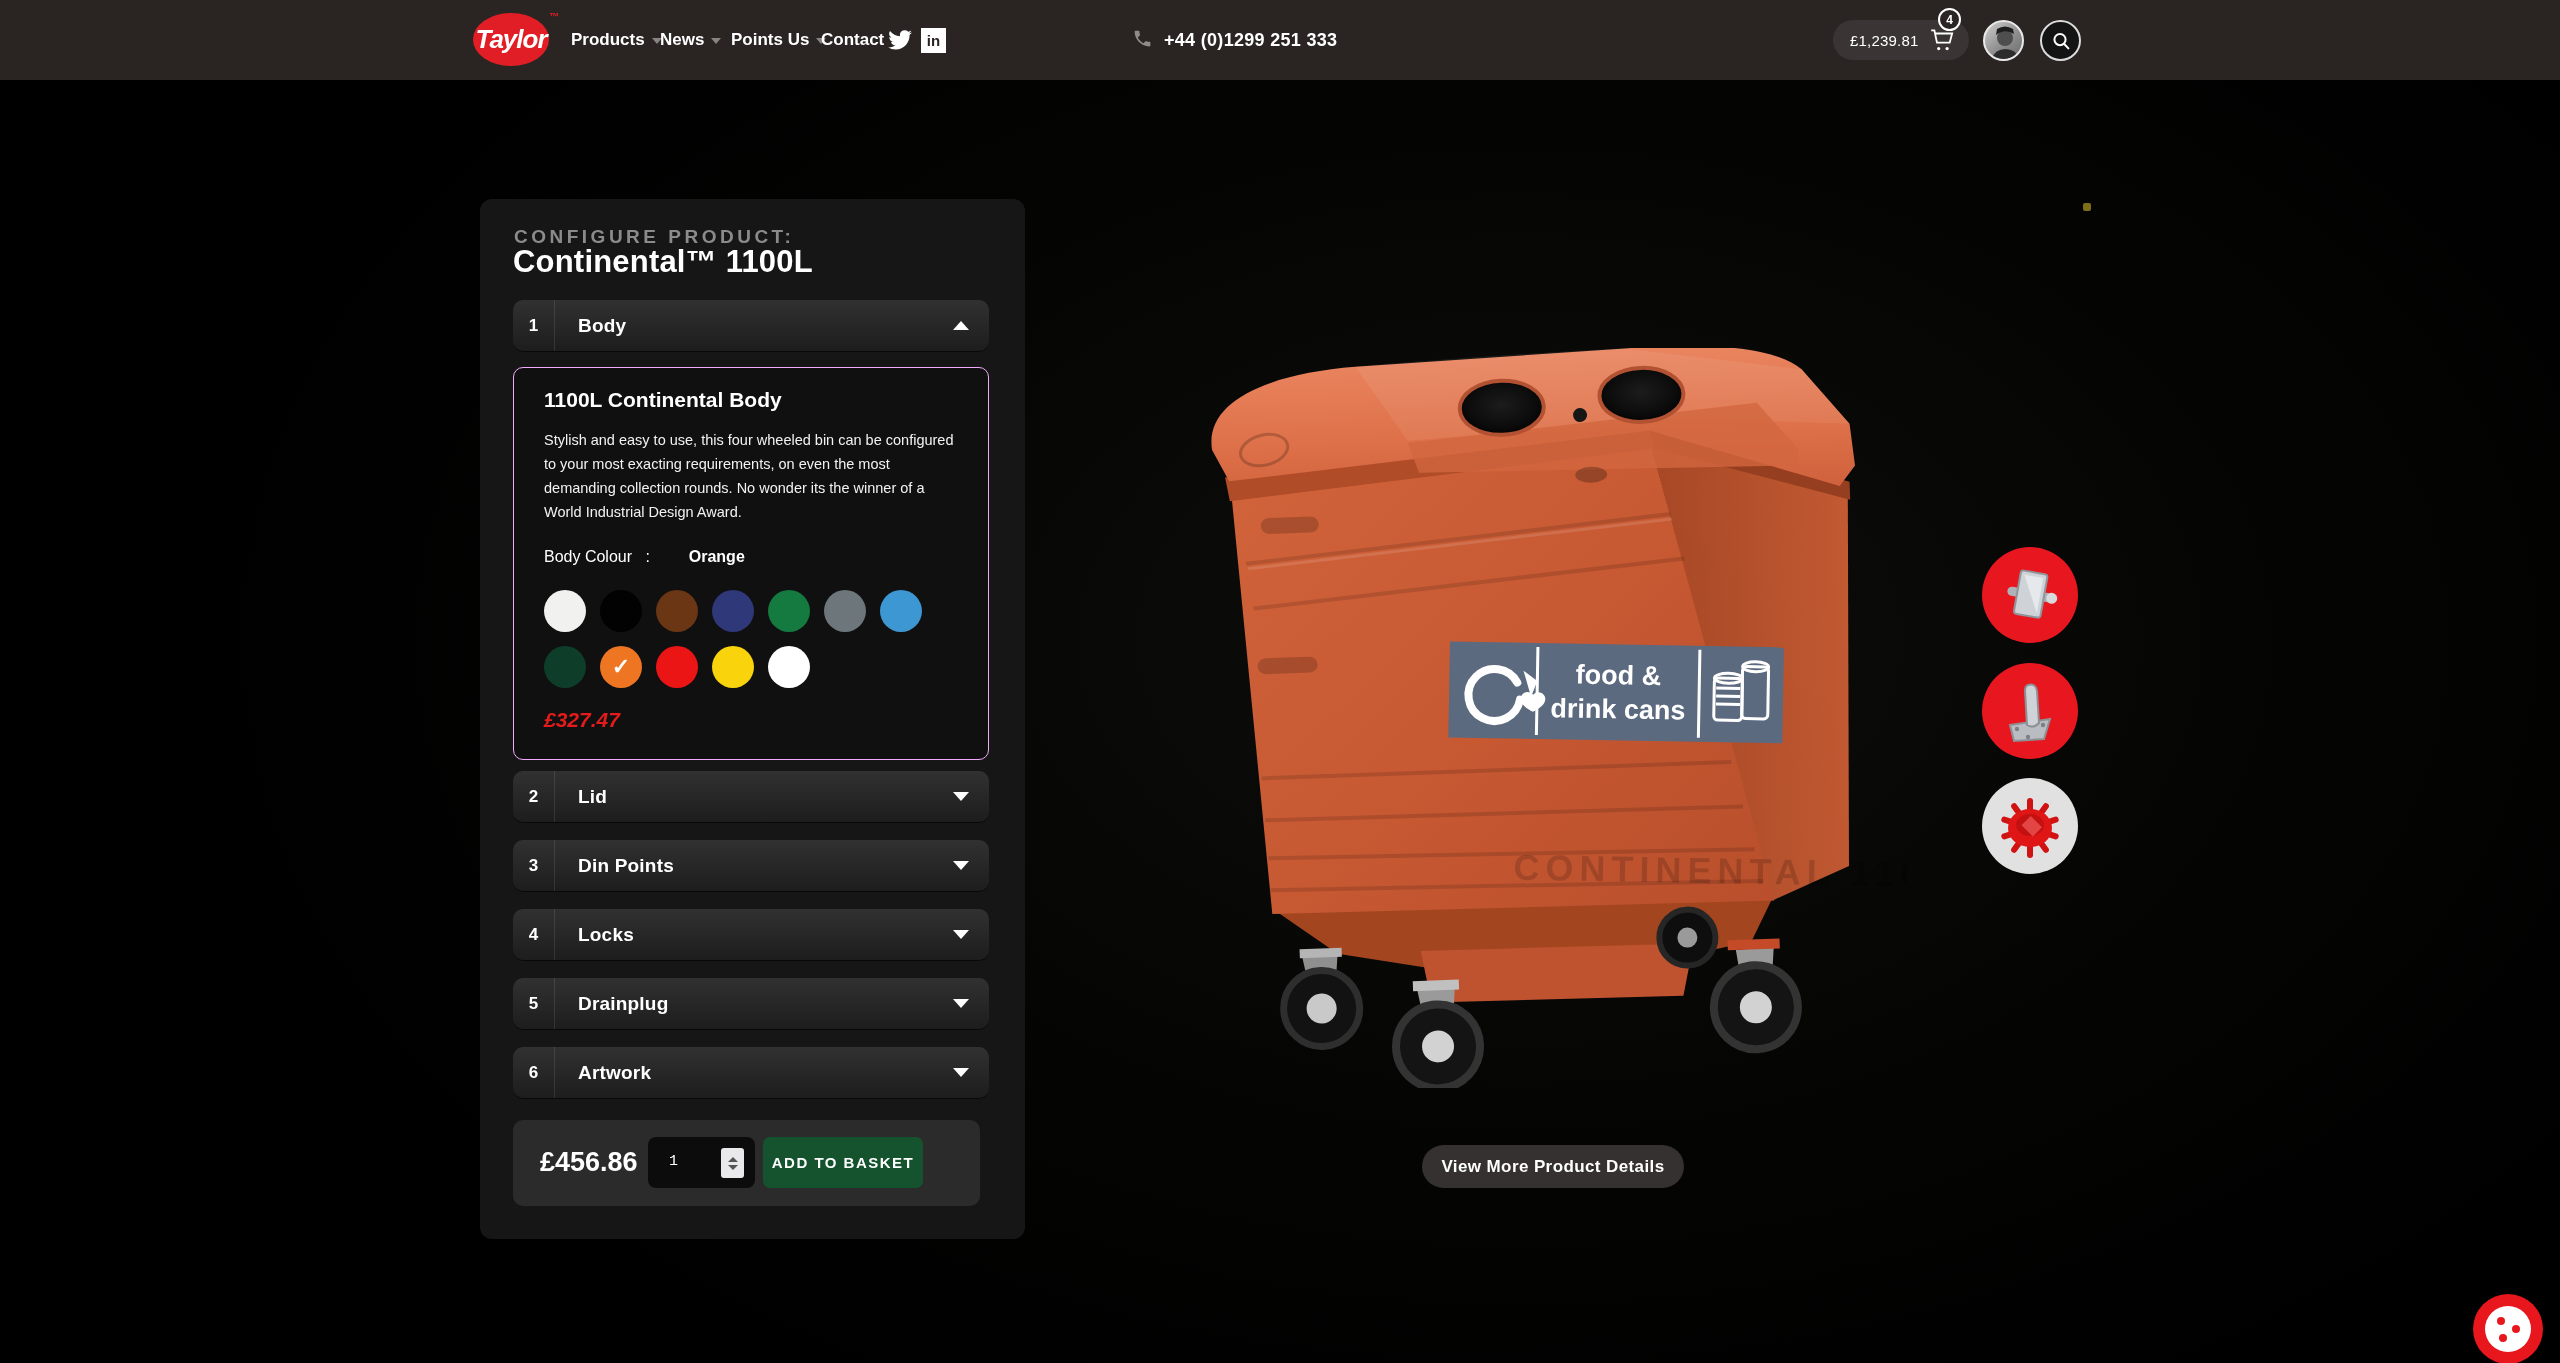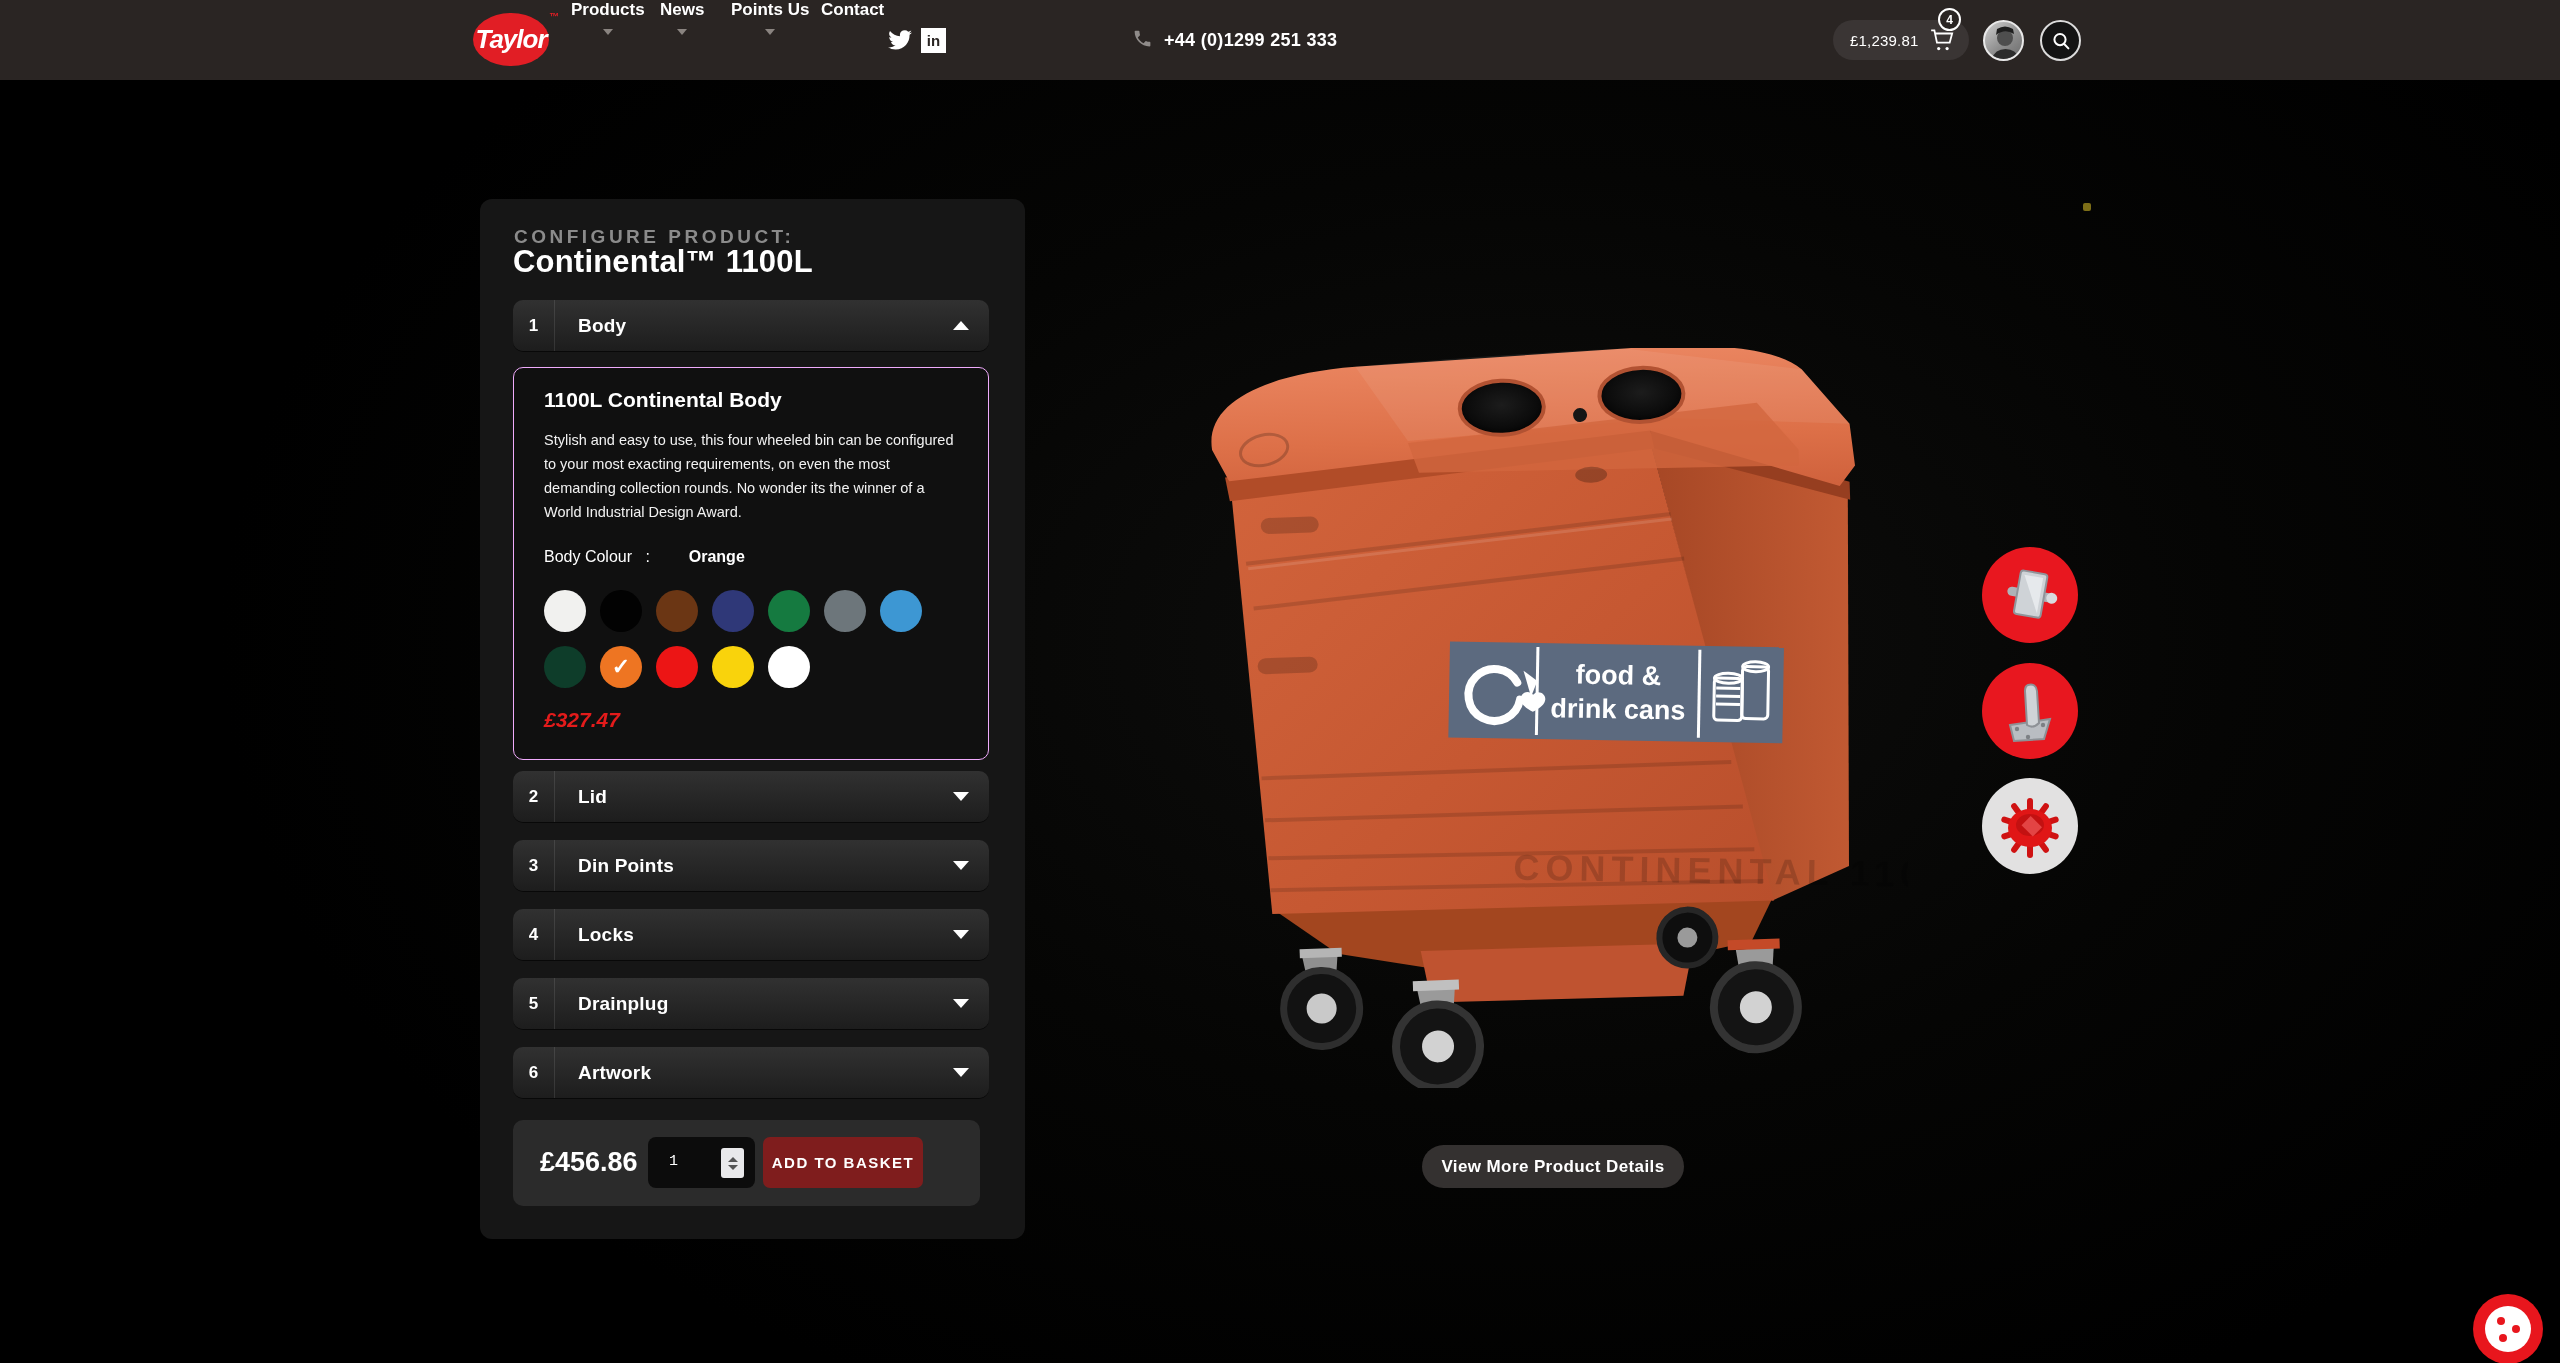--- a/index.html
+++ b/index.html
@@ -10,21 +10,21 @@
   .stage { position:absolute; inset:0;
     background:radial-gradient(1300px 850px at 1520px 640px, #0e0e0d 0%, #050504 55%, #000 100%); }
 
   
   .header { position:absolute; left:0; top:0; width:2560px; height:80px; background:#2a2523; z-index:20; }
   .logo { position:absolute; left:473px; top:13px; width:76px; height:53px; background:#e11e25;
     border-radius:50%; display:flex; align-items:center; justify-content:center; cursor:pointer; }
   .logo-text { color:#fff; font-size:26px; font-weight:bold; font-style:italic; letter-spacing:-1px; }
   .logo-tm { position:absolute; right:-10px; top:-2px; color:#e11e25; font-size:10px; font-weight:bold; }
   .nav-item { position:absolute; top:0; height:80px; display:flex; align-items:center; gap:7px;
-    color:#fff; font-size:17px; font-weight:bold; cursor:pointer;flex-direction:column; }
+    color:#fff; font-size:17px; font-weight:bold; cursor:pointer; }
   .chev-dn-sm { width:0; height:0; border-left:5px solid transparent; border-right:5px solid transparent;
     border-top:6px solid #8a8480; margin-top:2px; }
   .icon-btn { position:absolute; top:0; height:80px; display:flex; align-items:center; cursor:pointer; }
   .li-box { width:25px; height:25px; background:#fff; border-radius:0; display:flex; align-items:center;
     justify-content:center; color:#2a2523; font-weight:bold; font-size:15px; }
   .phone-wrap { position:absolute; left:1132px; top:0; height:80px; display:flex; align-items:center; gap:11px; }
   .phone-num { color:#fff; font-size:18px; font-weight:bold; letter-spacing:.3px; }
 
   .cart-pill { position:absolute; left:1833px; top:20px; width:136px; height:40px; background:#3a3534;
     border-radius:20px; display:flex; align-items:center; cursor:pointer; }
@@ -78,21 +78,21 @@
   .total-price { position:absolute; left:27px; top:27px; color:#fff; font-size:27px; font-weight:bold; }
   .qty-box { position:absolute; left:135px; top:17px; width:107px; height:51px; background:#0c0c0c;
     border-radius:8px; }
   .qty-value { position:absolute; left:21px; top:16px; color:#fff; font-size:15px; font-family:"Liberation Mono", monospace; }
   .qty-spinner { position:absolute; right:11px; top:11px; width:23px; height:30px; background:#e9e9eb;
     border-radius:3px; display:flex; flex-direction:column; align-items:center; justify-content:center; gap:3px; cursor:pointer; }
   .spin-up { width:0; height:0; border-left:5px solid transparent; border-right:5px solid transparent;
     border-bottom:5px solid #555; }
   .spin-dn { width:0; height:0; border-left:5px solid transparent; border-right:5px solid transparent;
     border-top:5px solid #555; }
-  .basket-btn { position:absolute; left:250px; top:17px; width:160px; height:51px; background:#7f1d1d;
+  .basket-btn { position:absolute; left:250px; top:17px; width:160px; height:51px; background:#14532d;
     border:none; border-radius:7px; color:#fff; font-size:15px; font-weight:bold; letter-spacing:1.5px;
     cursor:pointer; font-family:"Liberation Sans", sans-serif; }
 
   
   .bin-wrap { position:absolute; left:1208px; top:348px; width:700px; height:740px; cursor:grab; }
   .part-btn { position:absolute; left:1982px; width:96px; height:96px; border-radius:50%; cursor:pointer;
     display:flex; align-items:center; justify-content:center; }
   .part-red { background:#e8171f; }
   .part-grey { background:#e2e1e1; }
   .view-more { position:absolute; left:1422px; top:1145px; width:262px; height:43px; background:#343130;

